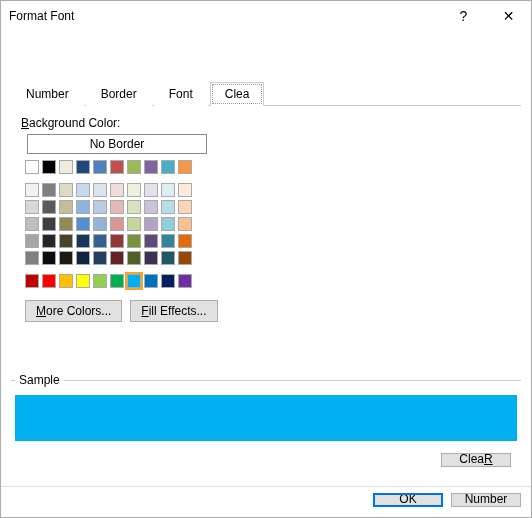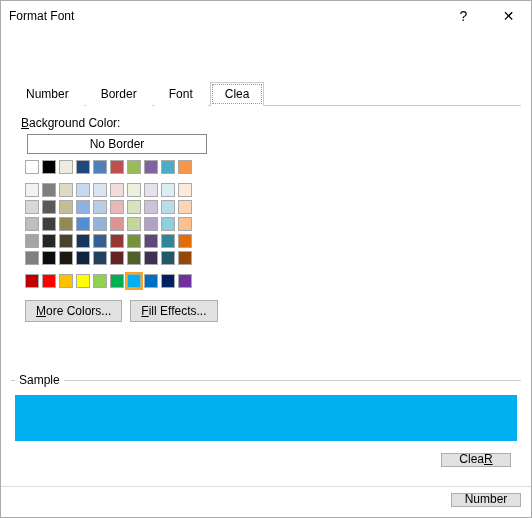--- a/index.html
+++ b/index.html
@@ -166,15 +166,16 @@
         <div class="sampcolor" id="sampcolor" style="background: rgb(0, 176, 240);"></div>
       </div>
     </div>
 
     <div class="bottombtns">
       <div class="wbtn">Clea<span class="under">R</span></div>
     </div>
   </div>
 
   <div class="footbtns">
+    <div class="wbtn def">OK</div>
     <div class="wbtn">Number</div>
   </div>
 </div>
 
 </body></html>

